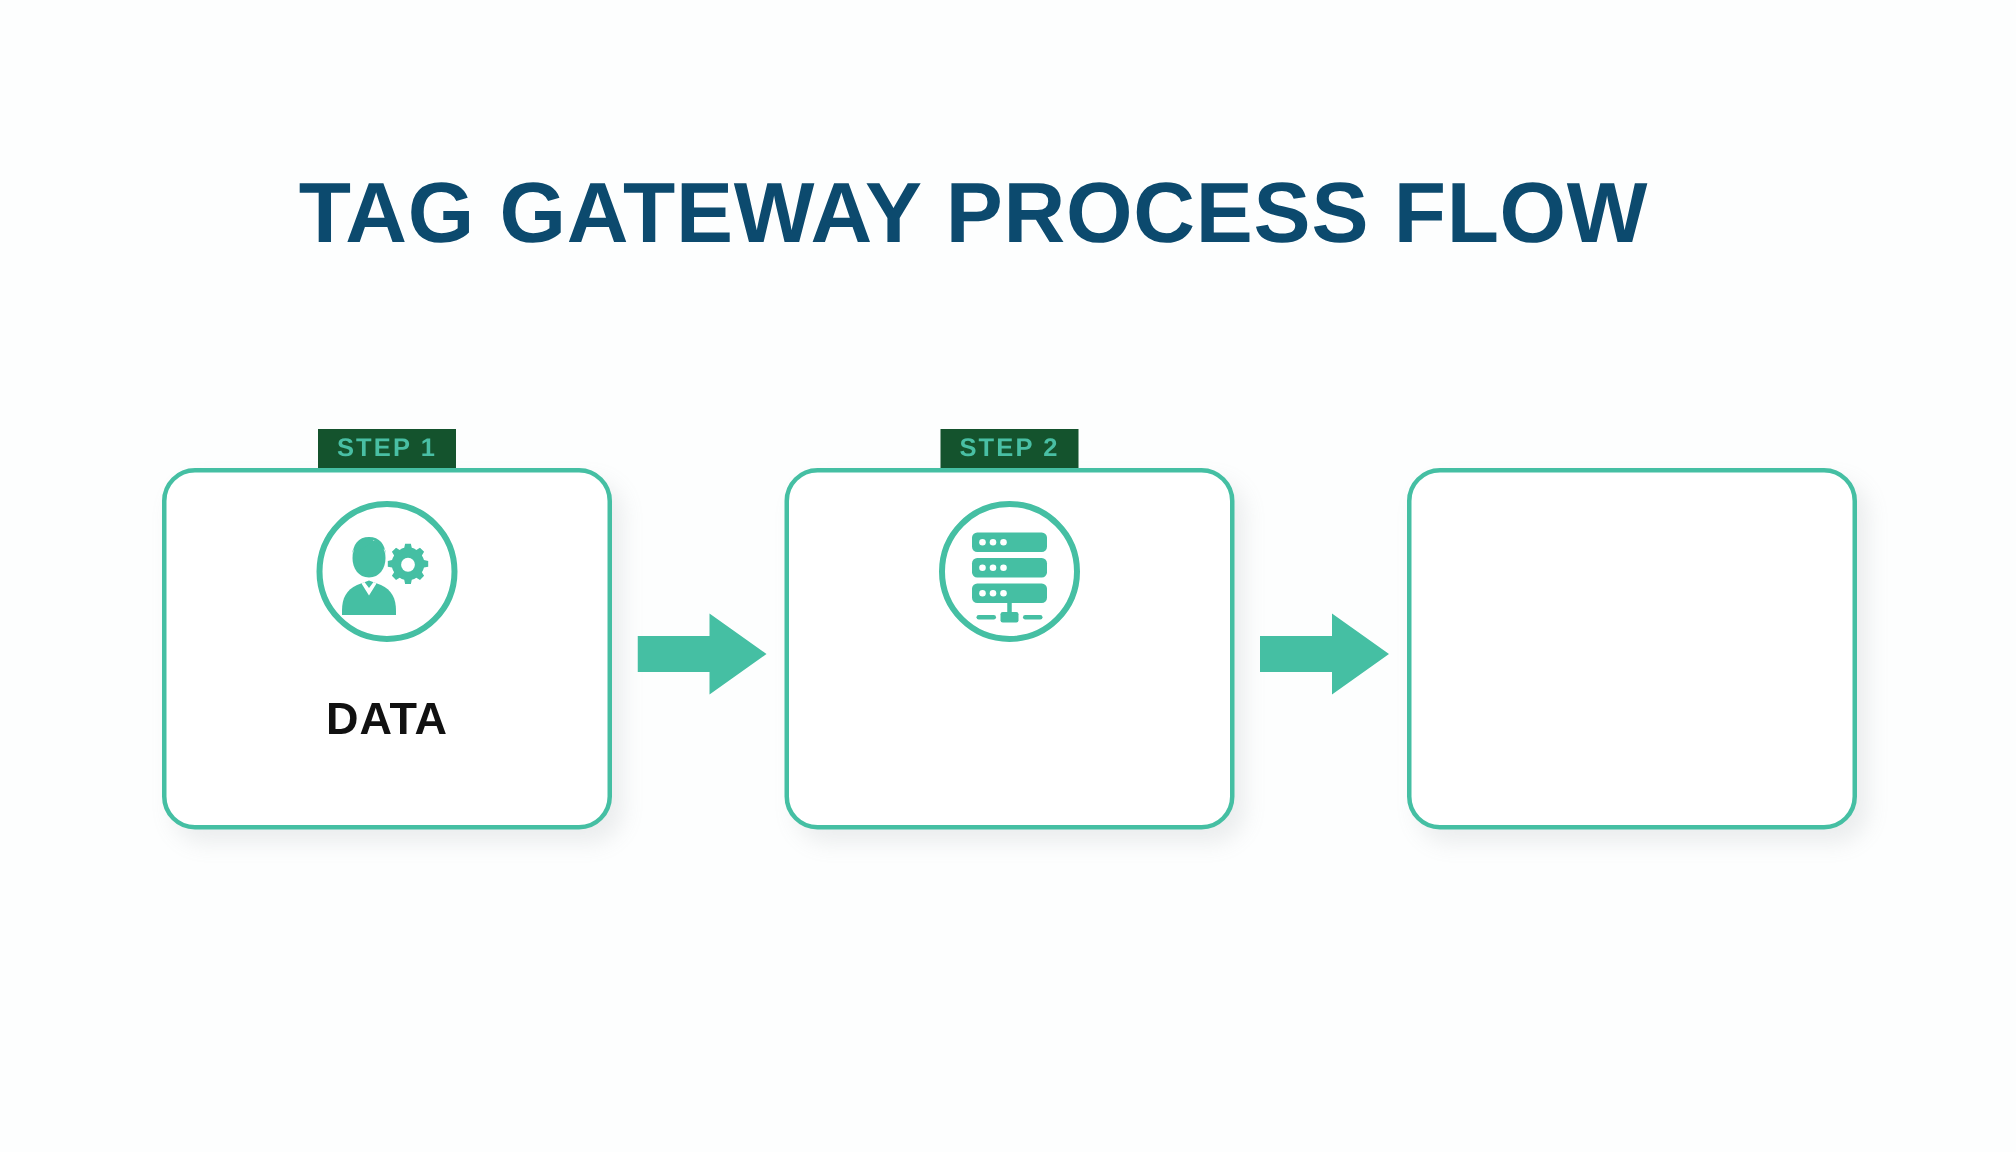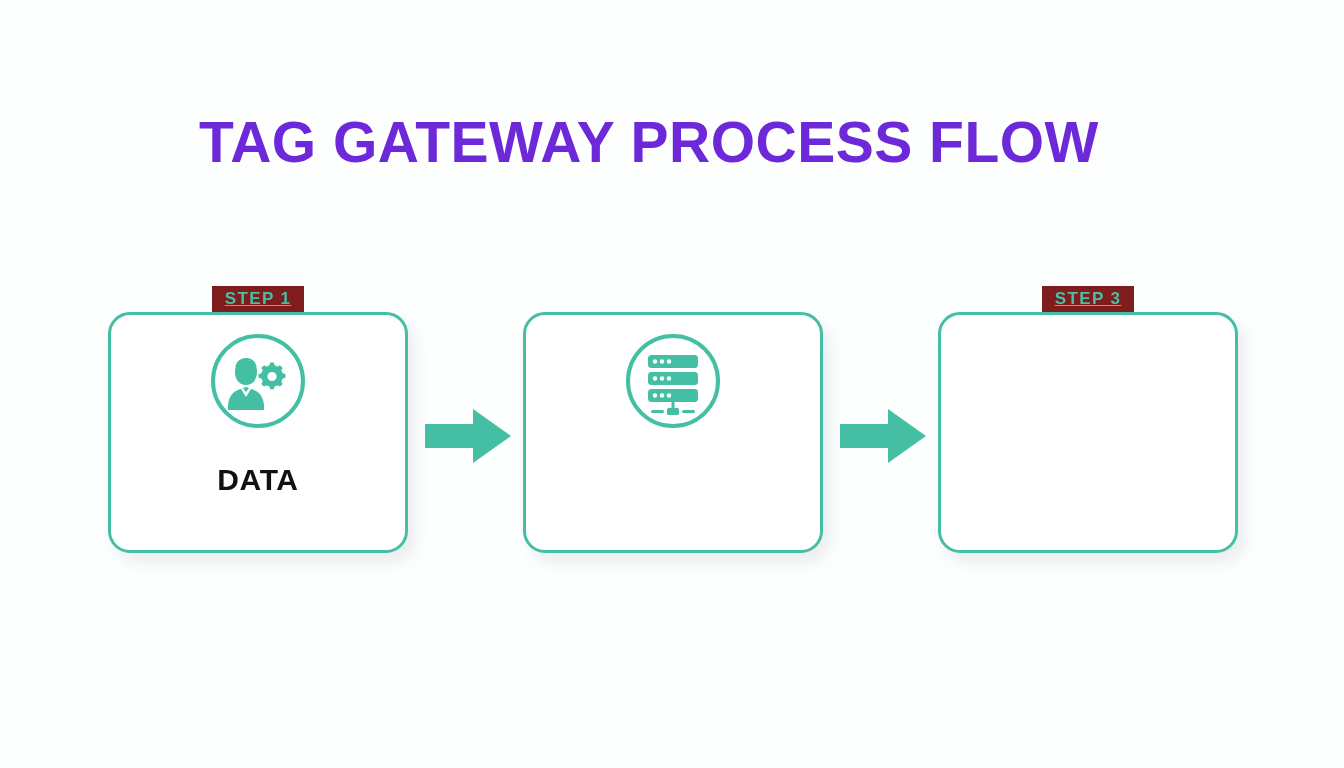--- a/index.html
+++ b/index.html
@@ -24,21 +24,21 @@
   
   .title {
     position: absolute;
     top: 113px;
     left: 0;
     width: 1298px;
     text-align: center;
     font-size: 57px;
     font-weight: bold;
     letter-spacing: 0.5px;
-    color: #6d28d9;
+    color: #0c4a6e;
     line-height: 1.05;
     white-space: nowrap;
   }
 
   
   .flow {
     position: absolute;
     top: 286px;
     left: 0;
     width: 1344px;
@@ -73,28 +73,27 @@
     position: absolute;
     top: 0;
     left: 0;
     width: 100%;
     text-align: center;
     z-index: 3;
     pointer-events: none;
   }
   .step-label span {
     display: inline-block;
-    background: #7f1d1d;
+    background: #14532d;
     padding: 0 13px;
     font-size: 17px;
     font-weight: bold;
     letter-spacing: 1.4px;
     color: #49bfa4;
     line-height: 26px;
-    text-decoration: underline;
   }
 
   .card-inner {
     position: absolute;
     top: 26px;
     left: 0;
     width: 100%;
     height: 241px;
     display: flex;
     flex-direction: column;
@@ -162,20 +161,23 @@
         <div class="card-title">DATA</div>
       </div>
     </div>
 
     <svg class="arrow arrow-1" viewBox="0 0 88 62">
       <path d="M0 19 L48 19 L48 4 L86 31 L48 58 L48 43 L0 43 Z" fill="#45bfa3"></path>
     </svg>
 
     <div class="step step-2">
       <div class="card"></div>
+      <div class="step-label">
+        <span>STEP 2</span>
+      </div>
       <div class="card-inner">
         <svg class="icon-circle" viewBox="0 0 100 100">
           <circle cx="50" cy="50" r="45" fill="none" stroke="#45bfa3" stroke-width="4"></circle>
           <rect x="25" y="24" width="50" height="13" rx="3.5" fill="#45bfa3"></rect>
           <circle cx="32" cy="30.5" r="2.2" fill="#ffffff"></circle>
           <circle cx="39" cy="30.5" r="2.2" fill="#ffffff"></circle>
           <circle cx="46" cy="30.5" r="2.2" fill="#ffffff"></circle>
           <rect x="25" y="41" width="50" height="13" rx="3.5" fill="#45bfa3"></rect>
           <circle cx="32" cy="47.5" r="2.2" fill="#ffffff"></circle>
           <circle cx="39" cy="47.5" r="2.2" fill="#ffffff"></circle>
@@ -192,19 +194,16 @@
         </svg>
       </div>
     </div>
 
     <svg class="arrow arrow-2" viewBox="0 0 88 62">
       <path d="M0 19 L48 19 L48 4 L86 31 L48 58 L48 43 L0 43 Z" fill="#45bfa3"></path>
     </svg>
 
     <div class="step step-3">
       <div class="card"></div>
-      <div class="step-label">
-        <span>STEP 3</span>
-      </div>
     </div>
 
   </div>
 </div>
 
 </body></html>

